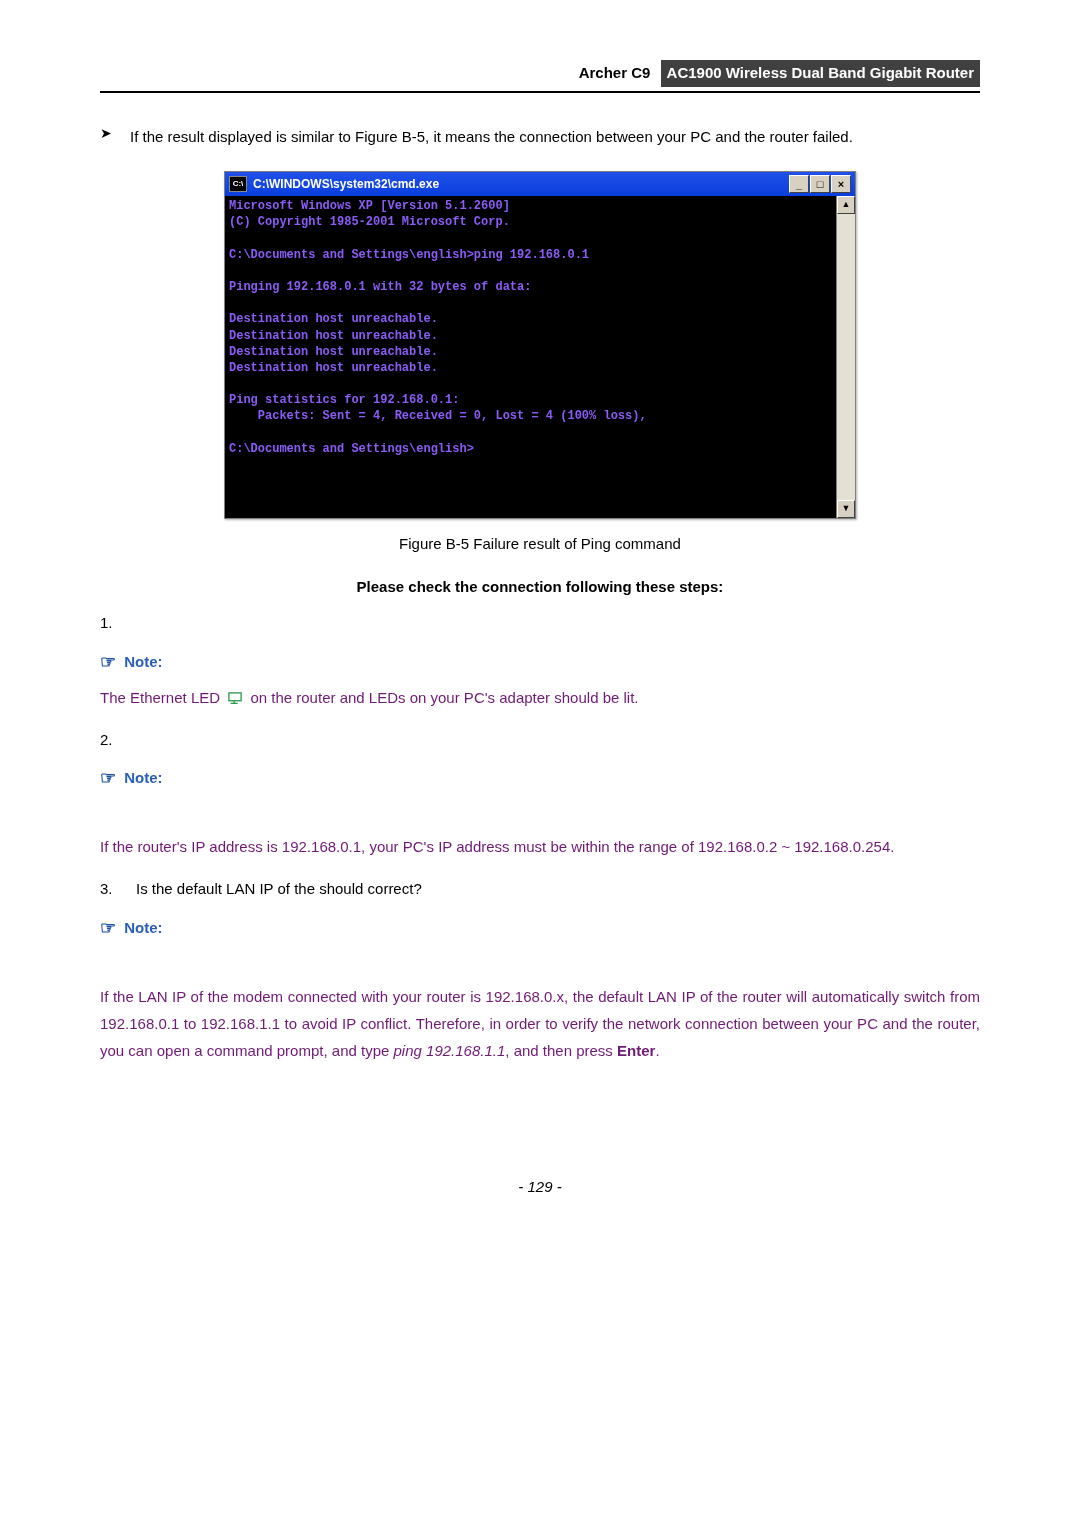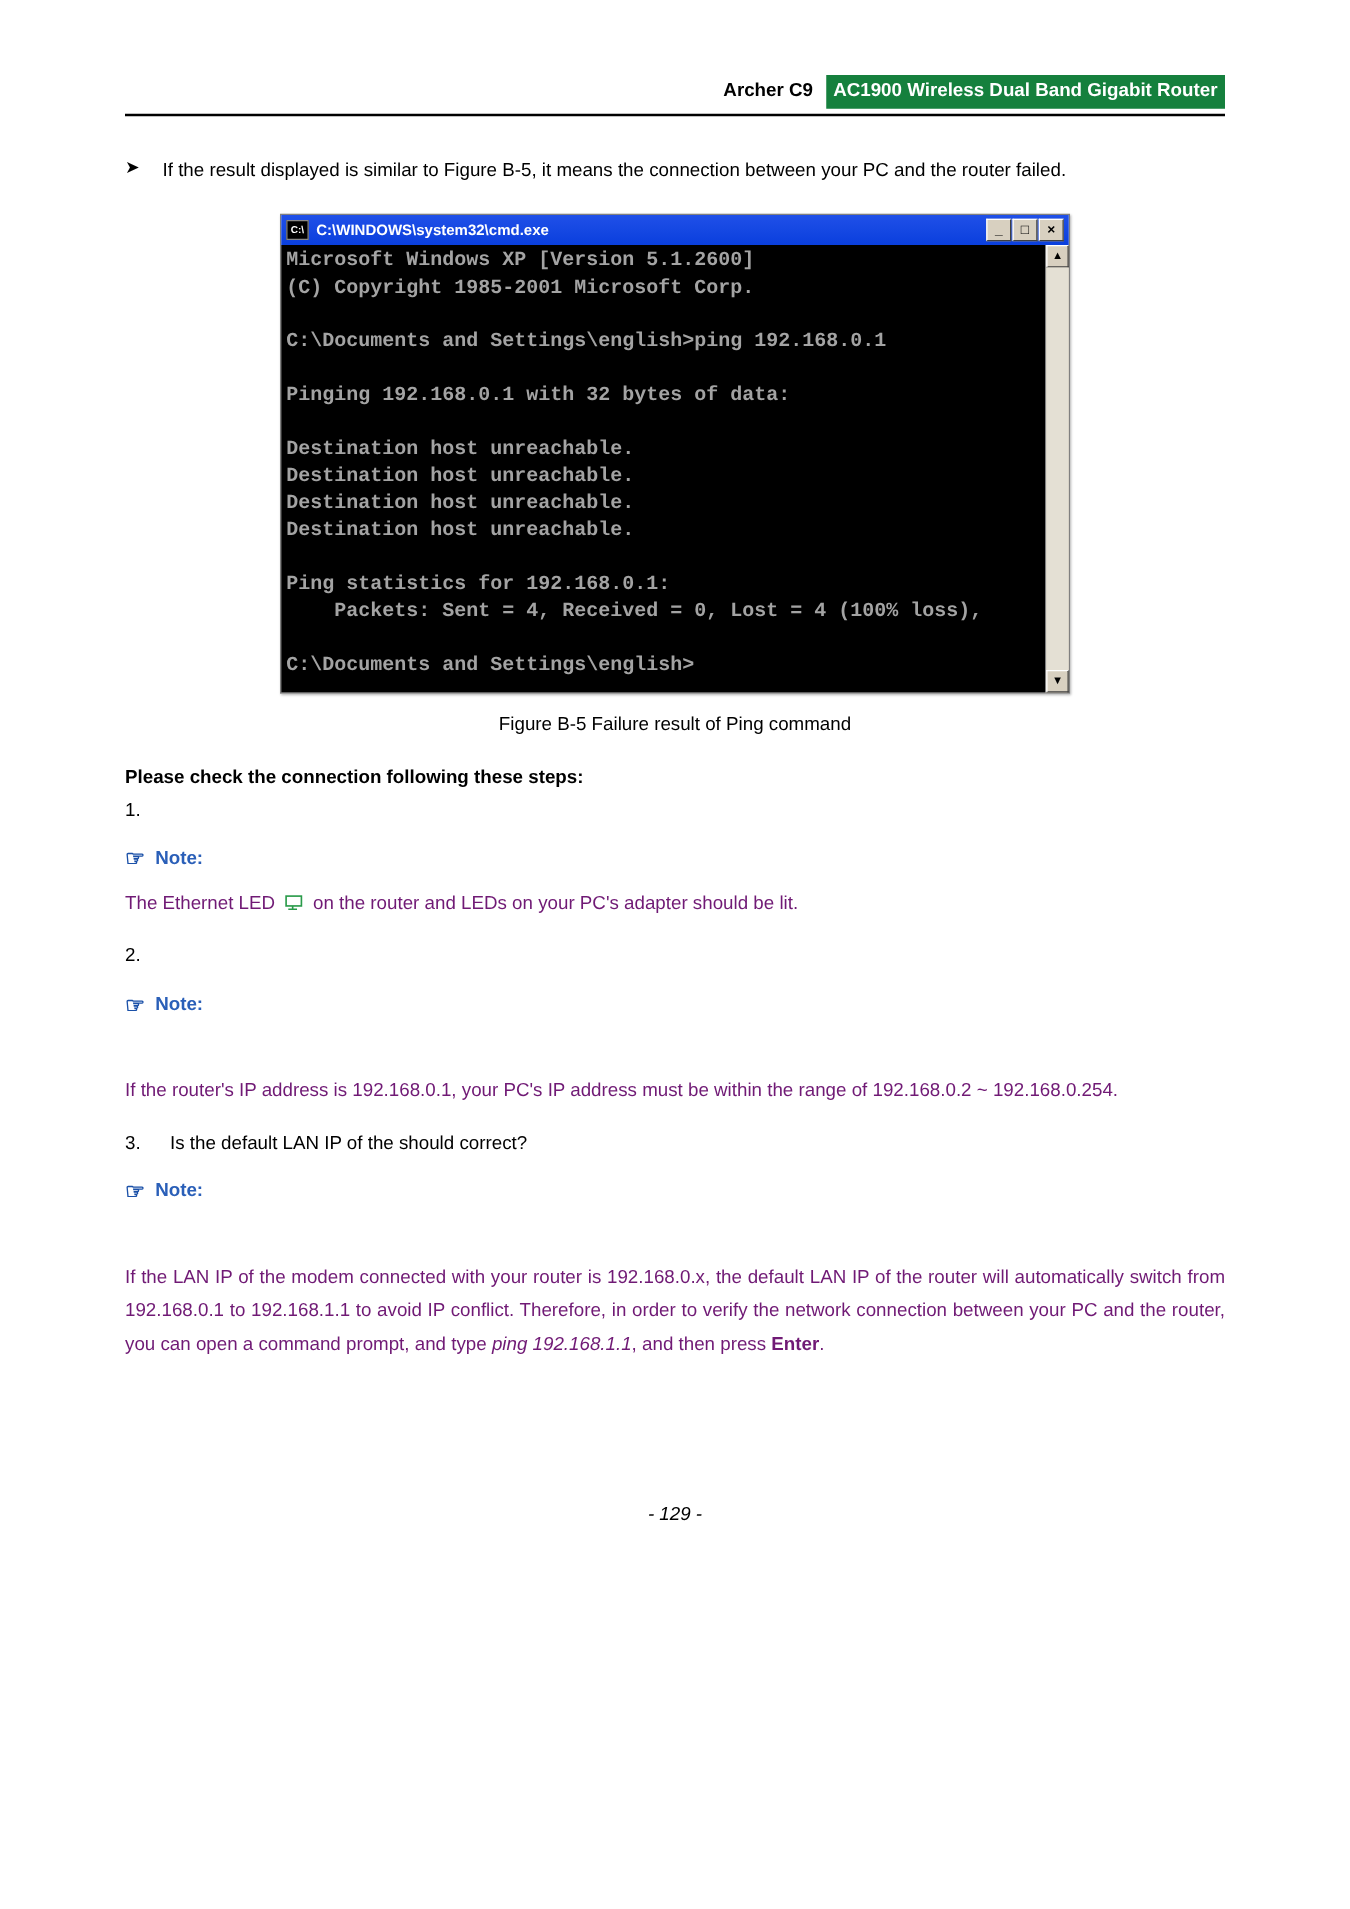--- a/index.html
+++ b/index.html
@@ -17,21 +17,21 @@
     margin-bottom: 30px;
     text-align: right;
   }
   .header-row .model {
     font-weight: bold;
     display: inline-block;
     padding-right: 6px;
   }
   .header-row .title {
     font-weight: bold;
-    background: #15803d;
+    background: #404040;
     color: #fff;
     padding: 2px 6px;
     display: inline-block;
   }
   .bullet-row {
     display: flex;
     margin-bottom: 20px;
   }
   .bullet-row .arrow {
     width: 30px;
@@ -85,23 +85,23 @@
     align-items: center;
     justify-content: center;
     line-height: 1;
   }
   .cmd-body-wrap {
     display: flex;
     background: #000;
   }
   .cmd-body {
     flex: 1;
-    color: #a3a3a3;
+    color: #8b5cf6;
     font-family: "Courier New", monospace;
-    font-size: 16px;
+    font-size: 12px;
     font-weight: bold;
     padding: 2px 4px 10px 4px;
     line-height: 1.35;
     white-space: pre;
     min-height: 310px;
   }
   .cmd-scroll {
     width: 18px;
     background: #D8D0C0;
     display: flex;
@@ -119,21 +119,22 @@
     justify-content: center;
     background: #D8D0C0;
   }
   .cmd-scroll .strack { flex: 1; background: #E4E0D4; }
   .figure-caption {
     text-align: center;
     margin-bottom: 20px;
   }
   .bold-line {
     font-weight: bold;
-    margin-bottom: 4px;
+    margin-bottom: 14px;
+    text-align: center;
   }
   .num-item {
     display: flex;
     margin-bottom: 14px;
   }
   .num-item .num {
     width: 36px;
     flex-shrink: 0;
   }
   .note-head {

